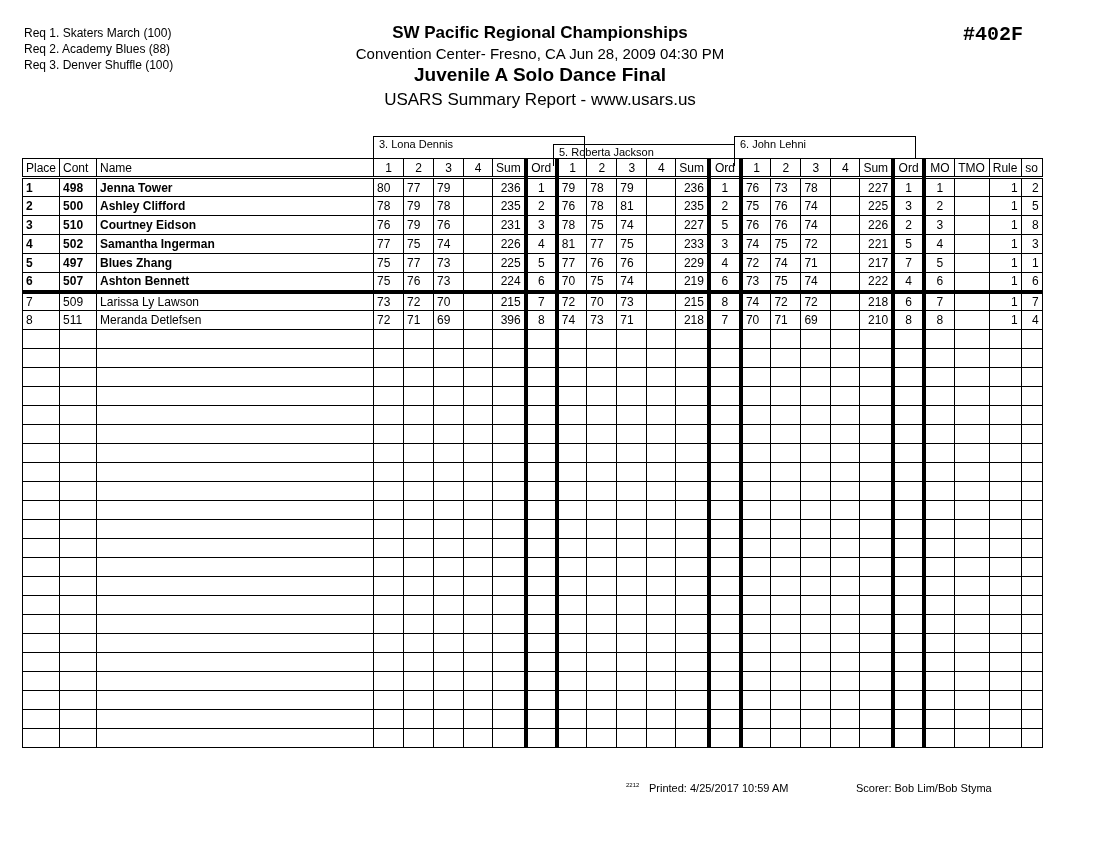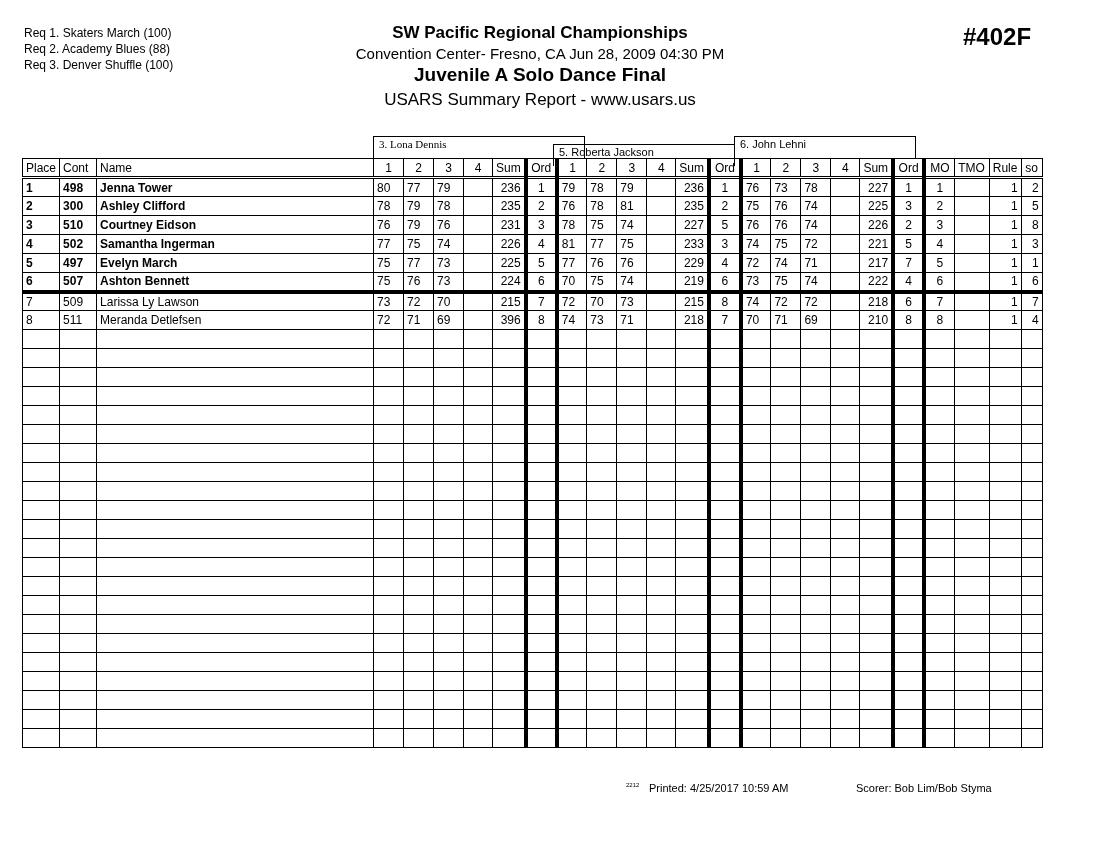--- a/index.html
+++ b/index.html
@@ -5,21 +5,21 @@
   html, body { margin:0; padding:0; background:#ffffff; }
   body { width:1100px; height:850px; position:relative; overflow:hidden;
          font-family: "Liberation Sans", sans-serif; color:#000; }
   .abs { position:absolute; }
   .req { left:24px; font-size:12px; line-height:16px; }
   .center { left:0; width:1100px; text-align:center; }
   #title { top:23px; font-size:17px; font-weight:bold; left:-10px; }
   #venue { top:45px; font-size:15px; left:-10px; }
   #event { top:64px; font-size:19px; font-weight:bold; left:-10px; }
   #report { top:90px; font-size:17px; left:-10px; }
-  #code { left:963px; top:23px; font-size:24px; font-weight:bold; }
+  #code { left:963px; top:23px; font-size:20px; font-weight:bold;font-family:Liberation Mono, monospace; }
 
   
   .judgebox { position:absolute; top:136px; height:22px; border:1px solid #000; border-bottom:none;
               font-size:11px; padding-left:5px; line-height:15px; box-sizing:border-box; }
 
   table.grid { position:absolute; left:22px; top:158px; border-collapse:collapse; table-layout:fixed; }
   table.grid td, table.grid th { border:1px solid #000; padding:0 3px; height:19px; font-size:12px;
       white-space:nowrap; overflow:hidden; box-sizing:border-box; font-weight:normal; }
   table.grid th { text-align:center; height:19px; }
   table.grid thead tr th { border-bottom:3px double #000; }
@@ -43,21 +43,21 @@
 <div class="abs req" style="top:25px;">Req  1.  Skaters March (100)</div>
 <div class="abs req" style="top:41px;">Req  2.  Academy Blues (88)</div>
 <div class="abs req" style="top:57px;">Req  3.  Denver Shuffle (100)</div>
 
 <div id="title" class="abs center">SW Pacific Regional Championships</div>
 <div id="venue" class="abs center">Convention Center- Fresno, CA  Jun 28, 2009  04:30 PM</div>
 <div id="event" class="abs center">Juvenile A Solo Dance Final</div>
 <div id="report" class="abs center">USARS Summary Report - www.usars.us</div>
 <div id="code" class="abs">#402F</div>
 
-<div class="judgebox" style="left:373px; width:212px;font-family:Liberation Serif, serif;">3.  Lona Dennis</div>
+<div class="judgebox" style="left:373px; width:212px;">3.  Lona Dennis</div>
 <div class="judgebox" style="left:553px; width:182px;margin-top:8px;">5.  Roberta Jackson</div>
 <div class="judgebox" style="left:734px; width:182px;">6.  John Lehni</div>
 
 <table class="grid" id="grid">
   <colgroup>
     <col style="width:37px">
       <col style="width:37px">
       <col style="width:277px">
     <col style="width:30px">
       <col style="width:30px">
@@ -134,21 +134,21 @@
         <td class="num"></td>
         <td class="sum">227</td>
         <td class="ord thickL">1</td>
         <td class="c thickL">1</td>
         <td class="c"></td>
         <td class="r">1</td>
         <td class="r">2</td>
       </tr>
       <tr class="bold">
         <td class="left b">2</td>
-        <td class="left b">300</td>
+        <td class="left b">500</td>
         <td class="left b">Ashley Clifford</td>
         <td class="num">78</td>
         <td class="num">79</td>
         <td class="num">78</td>
         <td class="num"></td>
         <td class="sum">235</td>
         <td class="ord thickL">2</td>
         <td class="num thickL">76</td>
         <td class="num">78</td>
         <td class="num">81</td>
@@ -216,21 +216,21 @@
         <td class="sum">221</td>
         <td class="ord thickL">5</td>
         <td class="c thickL">4</td>
         <td class="c"></td>
         <td class="r">1</td>
         <td class="r">3</td>
       </tr>
       <tr class="bold">
         <td class="left b">5</td>
         <td class="left b">497</td>
-        <td class="left b">Evelyn March</td>
+        <td class="left b">Blues Zhang</td>
         <td class="num">75</td>
         <td class="num">77</td>
         <td class="num">73</td>
         <td class="num"></td>
         <td class="sum">225</td>
         <td class="ord thickL">5</td>
         <td class="num thickL">77</td>
         <td class="num">76</td>
         <td class="num">76</td>
         <td class="num"></td>

